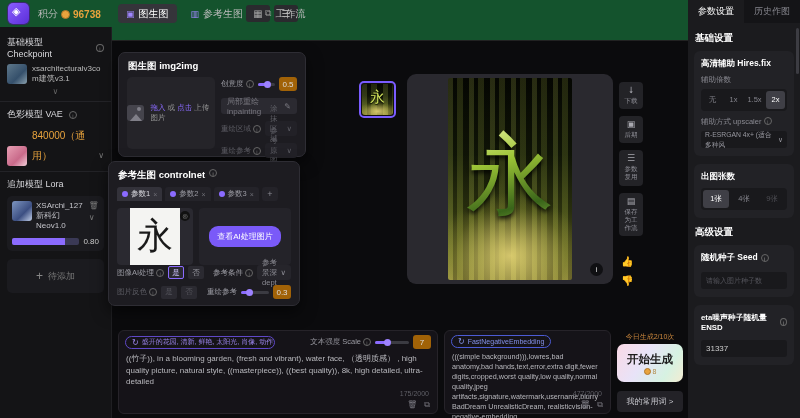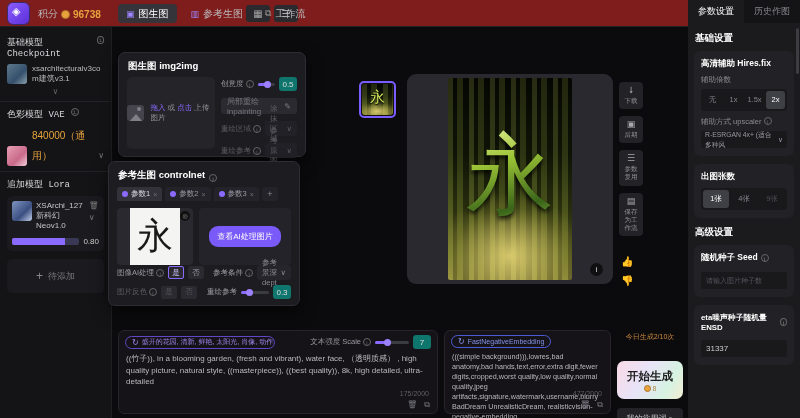--- a/index.html
+++ b/index.html
@@ -1,37 +1,37 @@
 <!DOCTYPE html>
 <html><head>
 <meta charset="utf-8">
 <style>
   * { margin:0; padding:0; box-sizing:border-box; }
   html,body { background:#000; }
   body { font-family:"Liberation Sans","DejaVu Sans",sans-serif; }
   #app { position:relative; width:800px; height:418px; background:#0b0b0d; overflow:hidden; color:#ccc; }
 
   
-  .topbar { position:absolute; left:0; top:0; width:688px; height:27px; background:#7f1d1d; border-bottom:1px solid #222; }
+  .topbar { position:absolute; left:0; top:0; width:688px; height:41px; background:#14532d; border-bottom:1px solid #222; }
   .logo { position:absolute; left:8px; top:3px; width:21px; height:21px; border-radius:5px;
           background:linear-gradient(135deg,#8a5cff,#5b2fd8); box-shadow:0 0 0 1px #3a2a6e; }
   .logo:after { content:"◈"; position:absolute; left:4px; top:2px; font-size:11px; color:#fff; }
   .points { position:absolute; left:38px; top:7px; font-size:10px; color:#bbb; display:flex; align-items:center; gap:3px; }
   .coin { width:9px; height:9px; border-radius:50%; background:#e8a33d; border:1.5px solid #b0762a; display:inline-block; }
   .points b { color:#e8a33d; font-size:10px; }
   .tb-btn { position:absolute; top:5px; width:24px; height:17px; background:#2a2a2e; border-radius:3px;
             color:#aaa; font-size:10px; text-align:center; line-height:17px; }
   .main-tabs { position:absolute; left:118px; top:4px; display:flex; gap:6px; }
   .mtab { height:19px; padding:0 8px; display:flex; align-items:center; gap:4px; font-size:10px; color:#bbb; border-radius:4px; }
   .mtab.active { background:#35343a; color:#fff; }
   .mtab .tico { color:#9f86ff; font-size:9px; }
 
   
   .lsb { position:absolute; left:0; top:27px; width:112px; height:391px; background:#141416; border-right:1px solid #1f1f22; padding:6px 7px; }
-  .sec-label { font-size:9px; color:#d8d8dc; margin:3px 0 5px; display:flex; align-items:flex-start; gap:6px;font-family:Liberation Mono, monospace; }
+  .sec-label { font-size:9px; color:#d8d8dc; margin:3px 0 5px; display:flex; align-items:center; gap:6px; }
   .info-i { display:inline-block; width:8px; height:8px; border:1px solid #666; border-radius:50%; color:#666;
             font-size:6px; line-height:8px; text-align:center; font-style:normal; }
   .model-row { display:flex; gap:5px; align-items:flex-end; }
   .thumb { width:20px; height:20px; border-radius:3px; flex:none; }
   .thumb.arch { background:linear-gradient(135deg,#5f798c,#35506b 60%,#8aa0ad); }
   .thumb.pink { background:linear-gradient(135deg,#e8a0b4,#c96a8a 60%,#f3d0da); }
   .thumb.scifi { background:linear-gradient(135deg,#7e96c0,#3c4f82 60%,#c2cfe8); }
   .model-name { font-size:8px; color:#bbb; line-height:1.25; word-break:break-all; }
   .chev-c { text-align:center; color:#666; font-size:8px; margin:3px 0 2px; }
   .divider { border-top:1px solid #232327; margin:5px -7px 6px; }
@@ -44,36 +44,36 @@
   .lslider { display:flex; align-items:center; gap:4px; margin-top:6px; }
   .lbar { flex:1; height:7px; border-radius:2px; background:#3a3955; position:relative; overflow:hidden; }
   .lbar .f { position:absolute; left:0; top:0; bottom:0; width:78%; background:#8b6bff; }
   .lw { font-size:8px; color:#ccc; }
   .add-btn { margin-top:8px; height:34px; background:#1b1b1f; border-radius:5px; display:flex; align-items:center;
              justify-content:center; gap:5px; color:#777; font-size:9px; }
   .add-btn .plus { font-size:12px; color:#888; }
 
   
   .panel { position:absolute; background:#1d1c21; border:1px solid #2e2d34; border-radius:7px; box-shadow:0 6px 16px rgba(0,0,0,.55); }
-  .p-title { font-size:9.5px; color:#fff; font-weight:bold; padding:7px 9px 5px; display:flex; align-items:flex-end; gap:4px; }
+  .p-title { font-size:9.5px; color:#fff; font-weight:bold; padding:7px 9px 5px; display:flex; align-items:flex-start; gap:4px; }
   .upload { position:absolute; left:8px; top:24px; width:88px; height:72px; background:#252429; border-radius:5px;
             display:flex; flex-direction:row; align-items:center; justify-content:center; gap:6px; }
   .img-ic { width:20px; height:16px; background:#45444c; border-radius:3px; position:relative; overflow:hidden; }
   .img-ic:before { content:""; position:absolute; right:3px; top:2px; width:4px; height:4px; border-radius:50%; background:#807f88; }
   .img-ic:after { content:""; position:absolute; left:2px; bottom:-1px; border-left:7px solid transparent; border-right:7px solid transparent; border-bottom:8px solid #807f88; }
   .up-hint { font-size:7.5px; color:#999; }
   .up-hint b { color:#8b6bff; font-weight:normal; }
   .ctl-col { position:absolute; left:102px; top:24px; right:8px; }
   .ctl-row { display:flex; align-items:center; gap:4px; margin-bottom:7px; }
   .sm-label { font-size:7.5px; color:#9a9aa2; white-space:nowrap; display:flex; align-items:center; gap:2px; }
   .sm-label.dim, .dim { color:#5c5c63; }
   .slider { position:relative; height:3px; background:#3b3b42; border-radius:2px; flex:1; }
   .slider .fill { position:absolute; left:0; top:0; height:100%; background:#8b6bff; border-radius:2px; }
   .slider .knob { position:absolute; width:7px; height:7px; border-radius:50%; background:#9d82ff; top:-2px; margin-left:-3px; }
-  .vbox { min-width:18px; height:14px; background:#0f766e; border-radius:3px; color:#ddd; font-size:8px;
+  .vbox { min-width:18px; height:14px; background:#a16207; border-radius:3px; color:#ddd; font-size:8px;
           display:flex; align-items:center; justify-content:center; padding:0 3px; }
   .gbtn { height:16px; background:#2b2a31; border-radius:3px; color:#77767e; font-size:8px; display:flex;
           align-items:center; justify-content:center; gap:3px; padding:0 6px; }
   .dd { height:15px; background:#26252b; border-radius:3px; color:#8a8a92; font-size:7.5px; display:flex;
         align-items:center; justify-content:space-between; padding:0 5px; gap:3px; flex:1; }
   .dd.dim2 { color:#5c5c63; background:#222127; }
 
   
   .cn-tabs { display:flex; gap:3px; padding:0 8px; }
   .cn-tab { height:14px; background:#242329; border-radius:3px 3px 0 0; display:flex; align-items:center; gap:3px;
@@ -132,21 +132,21 @@
           padding:0 6px; font-size:7px; color:#9b85ea; max-width:150px; white-space:nowrap; overflow:hidden; }
   .pill.blue { border-color:#4c5bd4; color:#8492e8; }
   .rf { font-size:8px; color:#9b85ea; }
   .scale-grp { margin-left:auto; display:flex; align-items:center; gap:4px; }
   .ptext { padding:2px 7px; font-size:8px; color:#b8b8bd; line-height:1.45; }
   .pcount { position:absolute; right:8px; bottom:16px; font-size:7px; color:#5f5f66; }
   .picons { position:absolute; right:7px; bottom:3px; display:flex; gap:7px; color:#77767e; font-size:8px; }
 
   .gen-col { position:absolute; left:617px; top:332px; width:66px; }
   .quota { font-size:7px; color:#cf8a3e; text-align:center; }
-  .gen-btn { margin-top:19px; width:66px; height:38px; border-radius:7px; text-align:center;
+  .gen-btn { margin-top:2px; width:66px; height:38px; border-radius:7px; text-align:center;
              background:linear-gradient(120deg,#f9d9e6 0%,#e8e3f8 40%,#d6f2e2 75%,#f3ecd2 100%);
              color:#1c1c1c; font-weight:bold; font-size:11.5px; padding-top:8px; }
   .gen-cost { font-size:7px; font-weight:normal; color:#b08a4a; display:flex; align-items:center; justify-content:center; gap:2px; margin-top:1px; }
   .gen-cost .coin { width:7px; height:7px; border-width:1px; }
   .fav-btn { margin-top:9px; width:66px; height:21px; background:#232227; border-radius:4px; color:#c5c5cb;
              font-size:8px; display:flex; align-items:center; justify-content:center; }
 
   
   .rp { position:absolute; left:688px; top:0; width:112px; height:418px; background:#1b1b1e; }
   .rp-tabs { display:flex; height:23px; }

